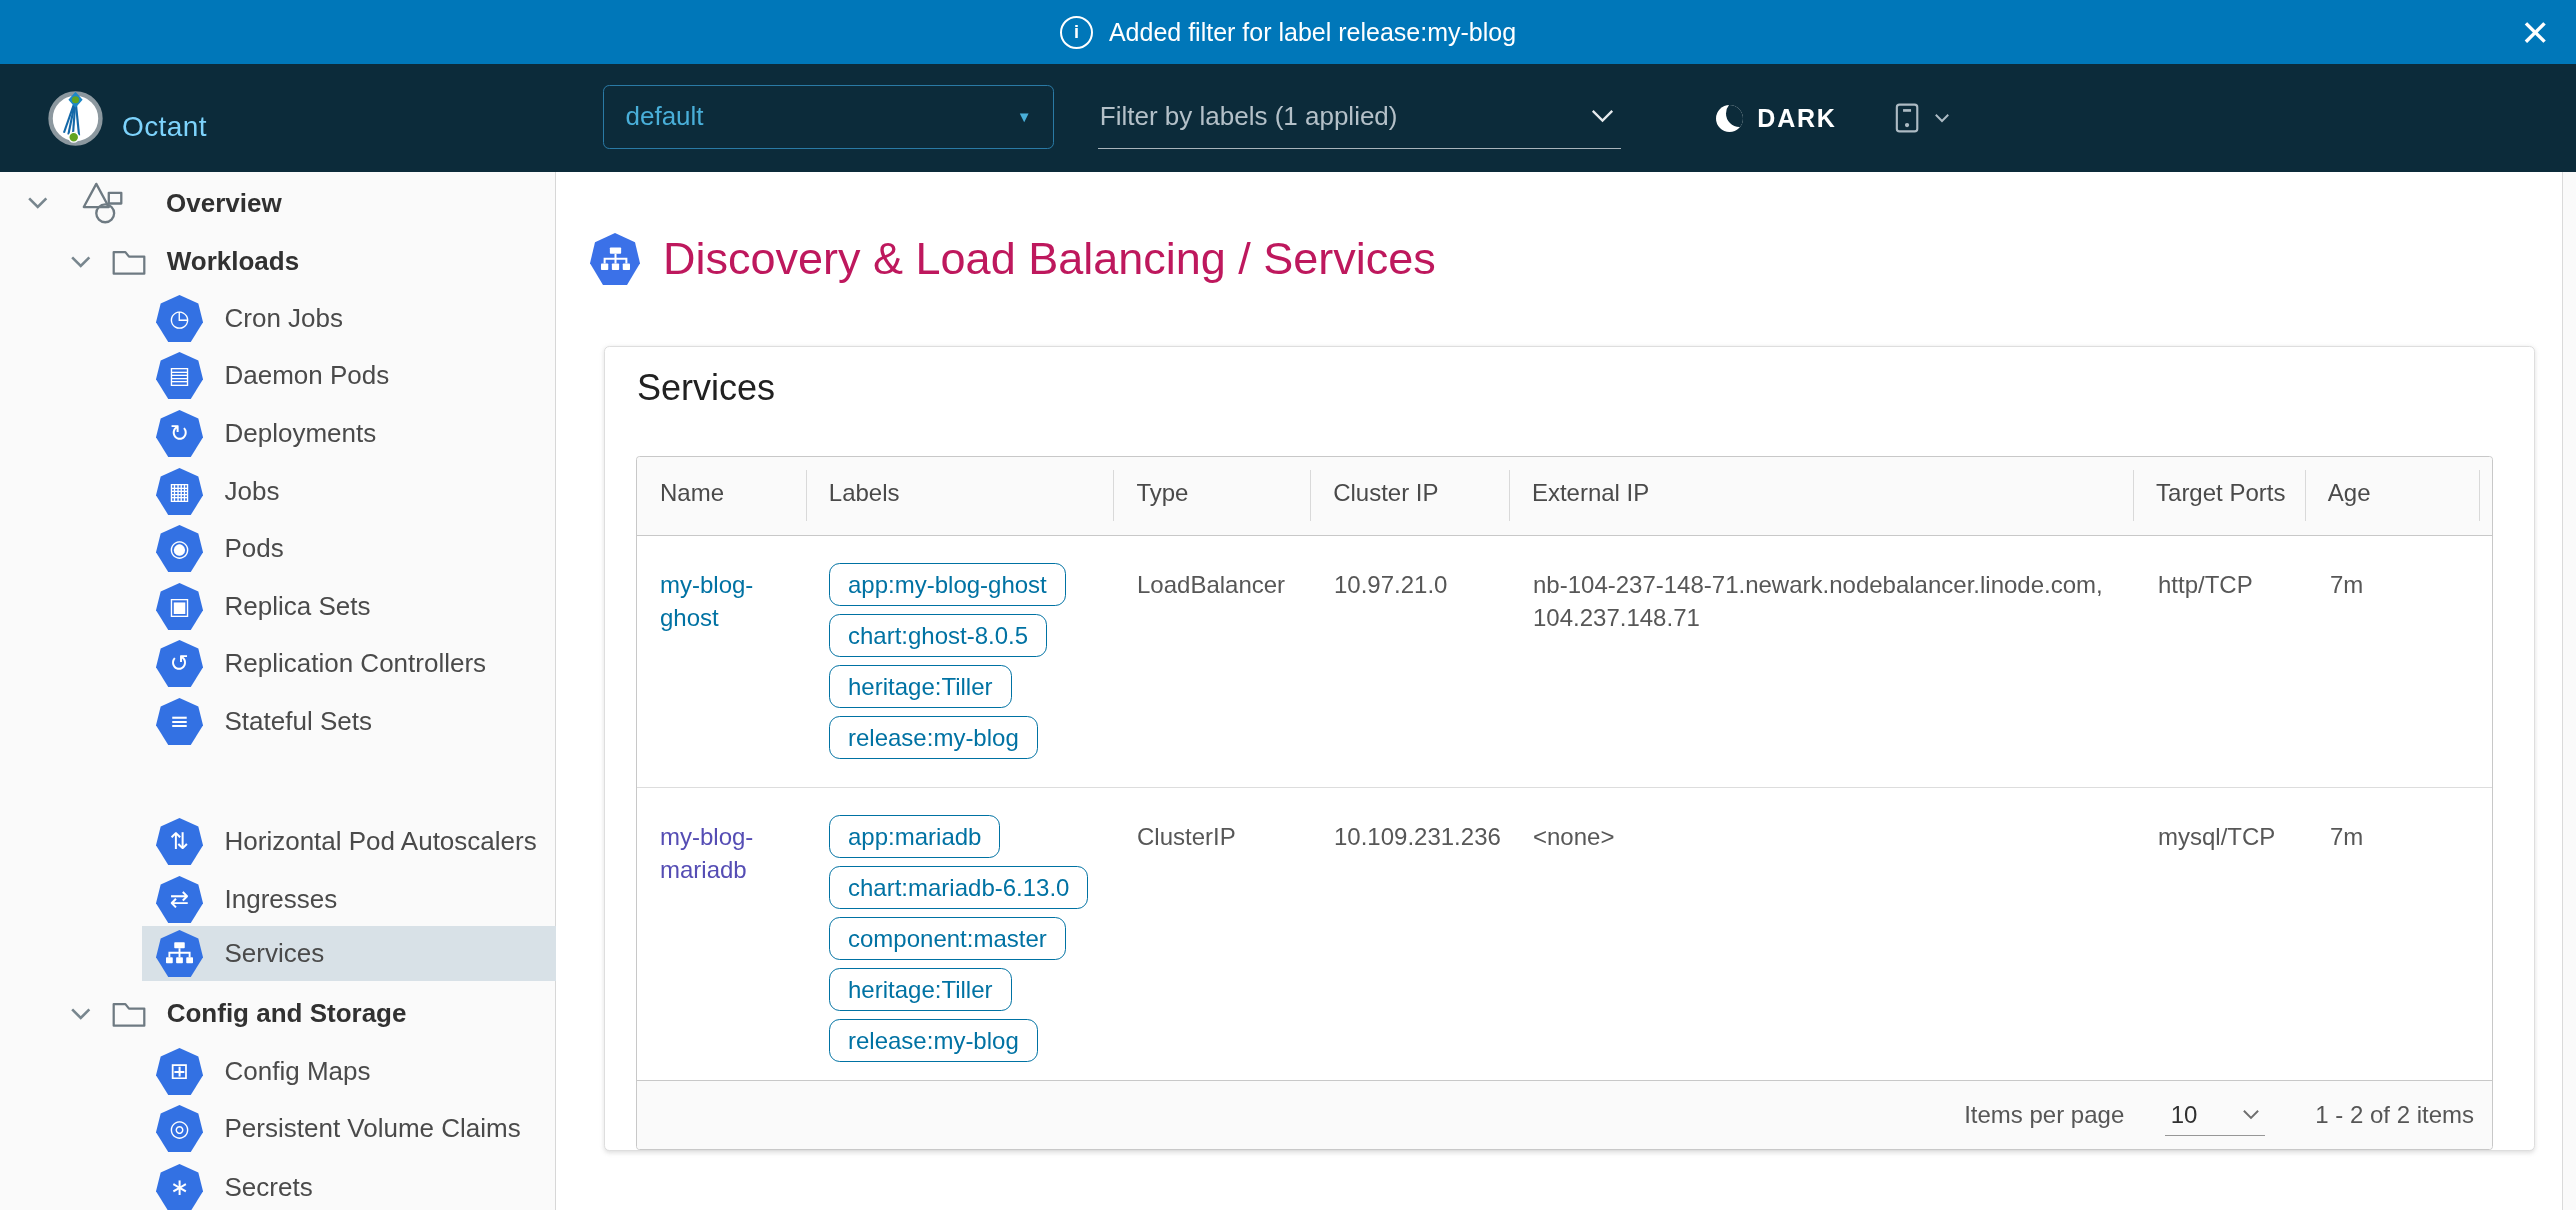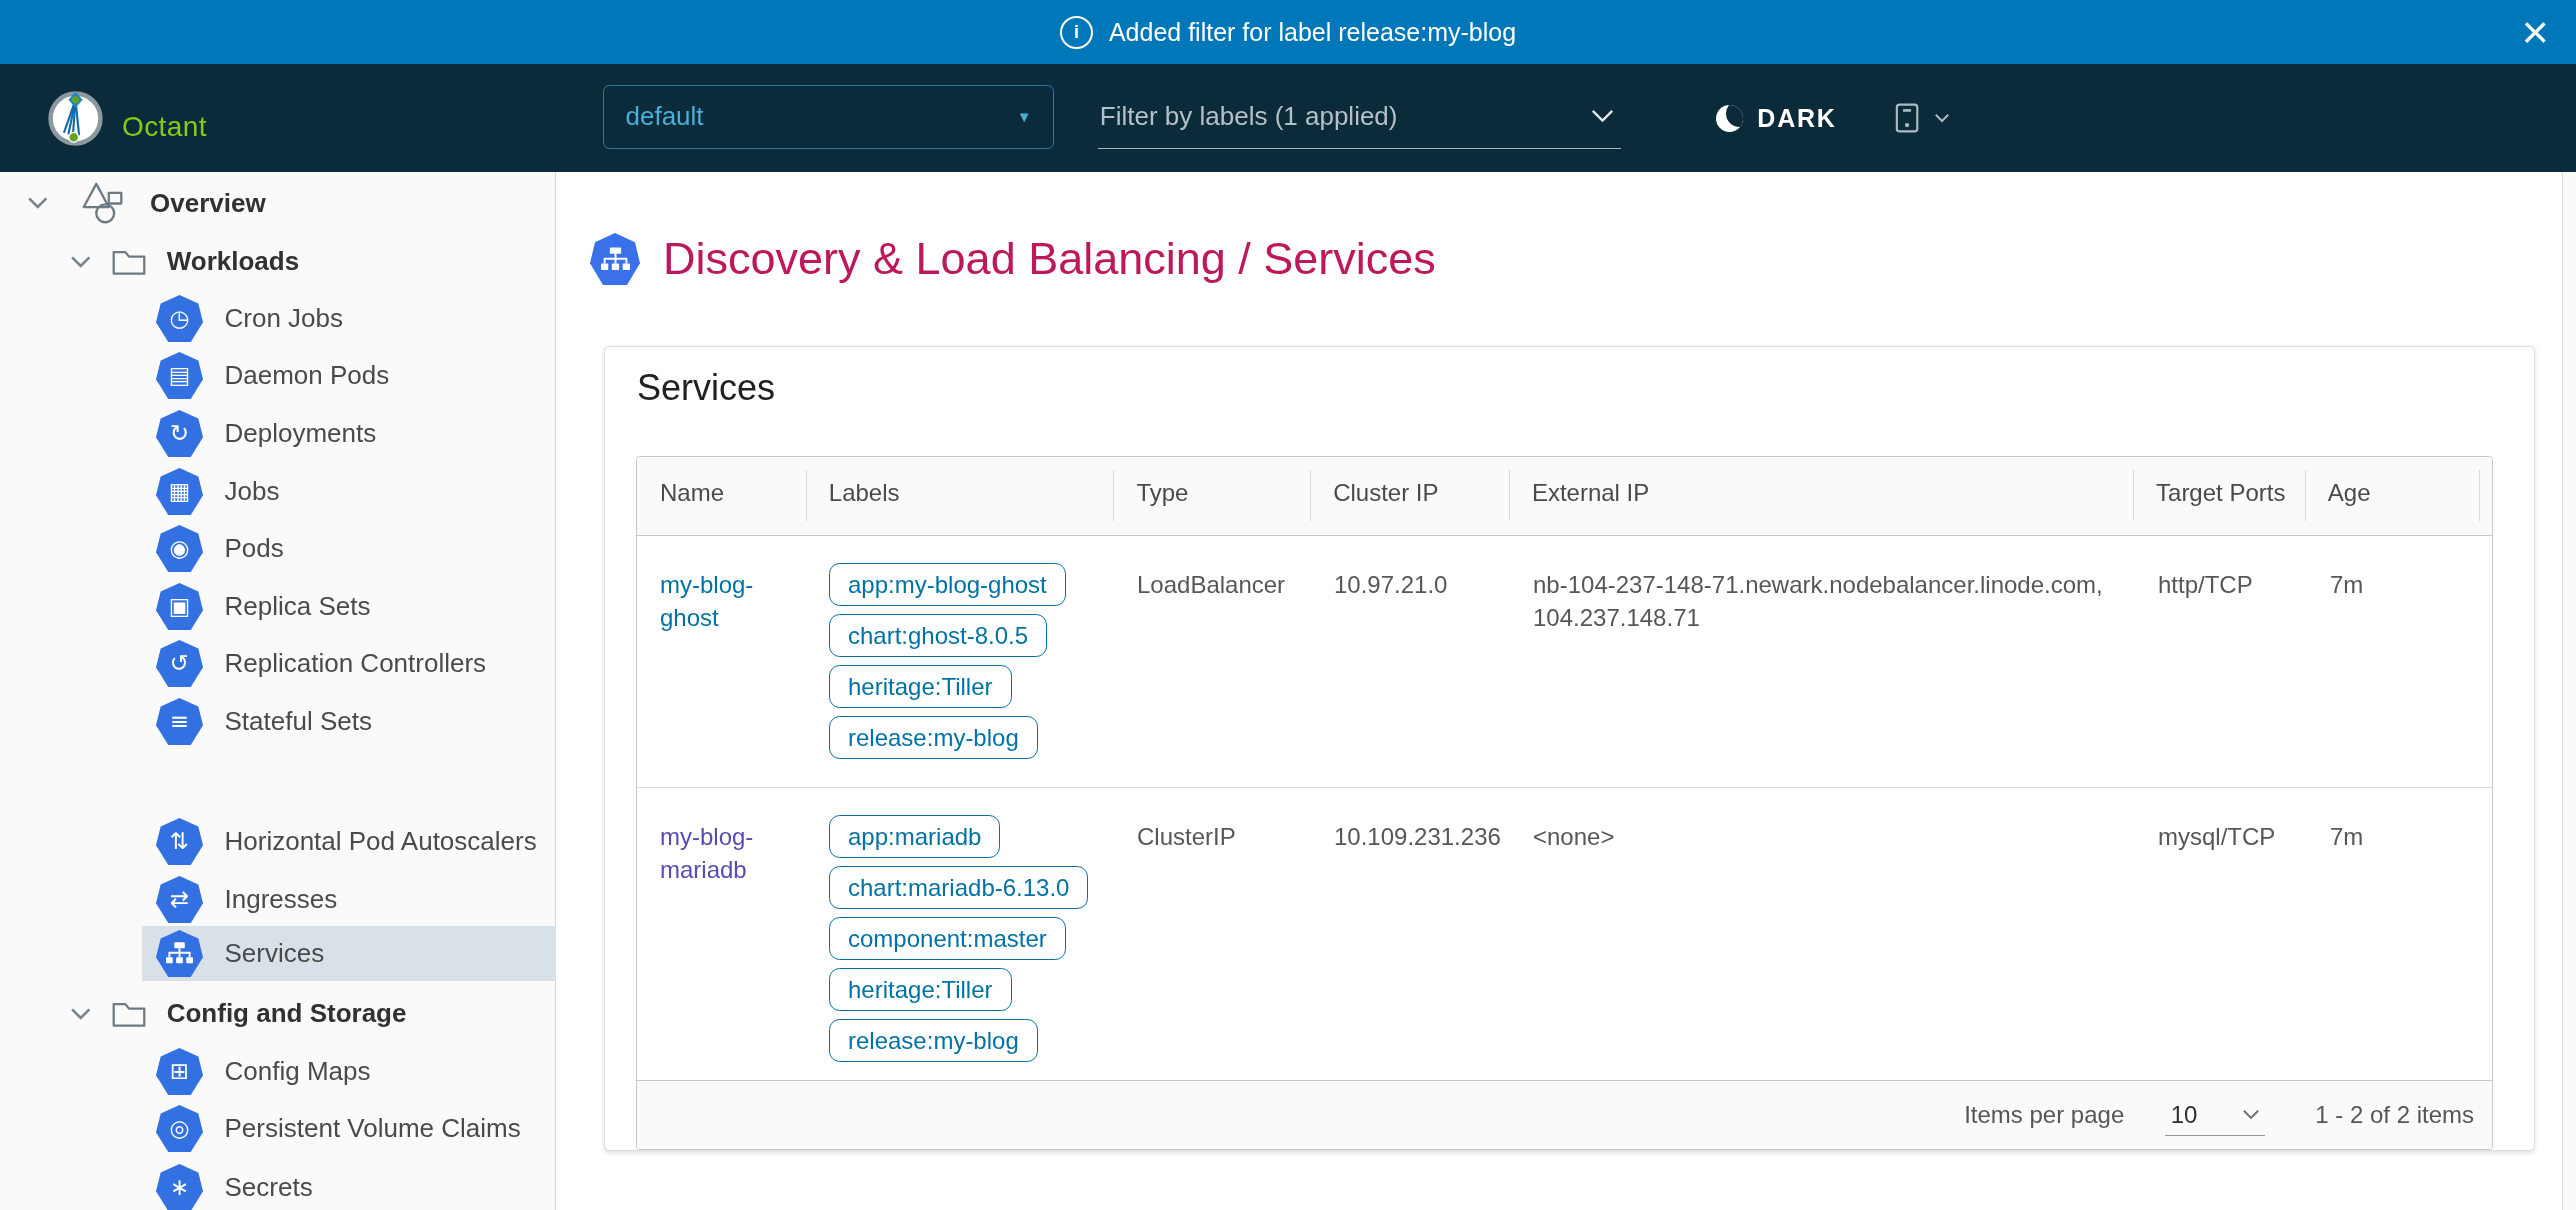--- a/index.html
+++ b/index.html
@@ -9,42 +9,42 @@
   .banner{position:absolute;left:0;top:0;width:2576px;height:64px;background:#0077B9;color:#fff;
           display:flex;align-items:center;justify-content:center;gap:16px;font-size:25px;}
   .info-icon{width:29px;height:29px;border:2.2px solid #fff;border-radius:50%;display:flex;
              align-items:center;justify-content:center;font-size:18px;font-weight:700;flex:0 0 auto;}
   .banner-close{position:absolute;right:27px;top:50%;transform:translateY(-50%);font-size:47px;
                 font-weight:300;line-height:0.8;color:#fff;cursor:pointer;}
   
   .hdr{position:absolute;left:0;top:64px;width:2576px;height:108px;background:#0C2B3A;}
   .logo{position:absolute;left:47px;top:26px;width:57px;height:57px;}
   .app-name{position:absolute;left:122px;top:0;height:126px;display:flex;align-items:center;
-            color:#84cc16;font-size:28px;letter-spacing:0.4px;}
+            color:#7dd3fc;font-size:28px;letter-spacing:0.4px;}
   .ns-select{position:absolute;left:603px;top:20.6px;width:451px;height:64px;border:1.8px solid #2A7AA5;
              border-radius:6.3px;display:flex;align-items:center;justify-content:space-between;
              padding:0 21.5px;box-sizing:border-box;color:#49AFD9;font-size:26px;cursor:pointer;}
   .ns-caret{font-size:15px;color:#49AFD9;}
   .lbl-filter{position:absolute;left:1098px;top:20.6px;width:523px;height:64px;
               border-bottom:1.8px solid #A9B4BB;display:flex;align-items:center;
               justify-content:space-between;color:#B4C0C8;font-size:26px;cursor:pointer;box-sizing:border-box;padding:0 7.2px 0 1.8px;}
   .dark-toggle{position:absolute;left:1716px;top:0;height:108px;display:flex;align-items:center;gap:14.3px;cursor:pointer;}
   .moon{width:27px;height:27px;border-radius:50%;background:#fff;position:relative;overflow:hidden;}
   .moon::after{content:"";position:absolute;left:9.8px;top:-4.5px;width:27px;height:27px;border-radius:50%;background:#0C2B3A;}
   .dark-label{color:#fff;font-size:25px;font-weight:700;letter-spacing:1.8px;}
   .cluster{position:absolute;left:1894px;top:0;height:108px;display:flex;align-items:center;gap:12.5px;
            color:#ADBBC4;font-size:26px;cursor:pointer;}
   
   .sidebar{position:absolute;left:0;top:172px;width:556px;height:1038px;background:#FAFAFA;
            border-right:0.9px solid #D7D7D7;box-sizing:border-box;}
   .nav-row{position:absolute;left:0;width:556px;height:57px;display:flex;align-items:center;cursor:pointer;}
   .nav-row .caret{width:23px;height:14.3px;flex:0 0 auto;display:flex;align-items:center;}
   .l1{padding-left:27px;}
   .l1 .tree-icon{margin-left:32px;}
-  .l1 .nav-label{margin-left:18px;}
+  .l1 .nav-label{margin-left:34px;}
   .l2{padding-left:70px;}
   .l2 .tree-icon{margin-left:18px;}
   .l2 .nav-label{margin-left:19.7px;}
   .l3{padding-left:156px;}
   .l3 .nav-label{margin-left:21.5px;}
   .nav-label{font-size:26px;color:#4A4A4A;white-space:nowrap;}
   .grp .nav-label{font-weight:700;color:#313131;}
   .selected{background:linear-gradient(90deg,rgba(0,0,0,0) 0px,rgba(0,0,0,0) 142px,#D8E1E7 142px);}
   .kicon{width:47px;height:47px;background:#3371E3;flex:0 0 auto;display:flex;align-items:center;justify-content:center;
          clip-path:polygon(50% 0%,90% 18%,100% 58%,74% 100%,26% 100%,0% 58%,10% 18%);}

